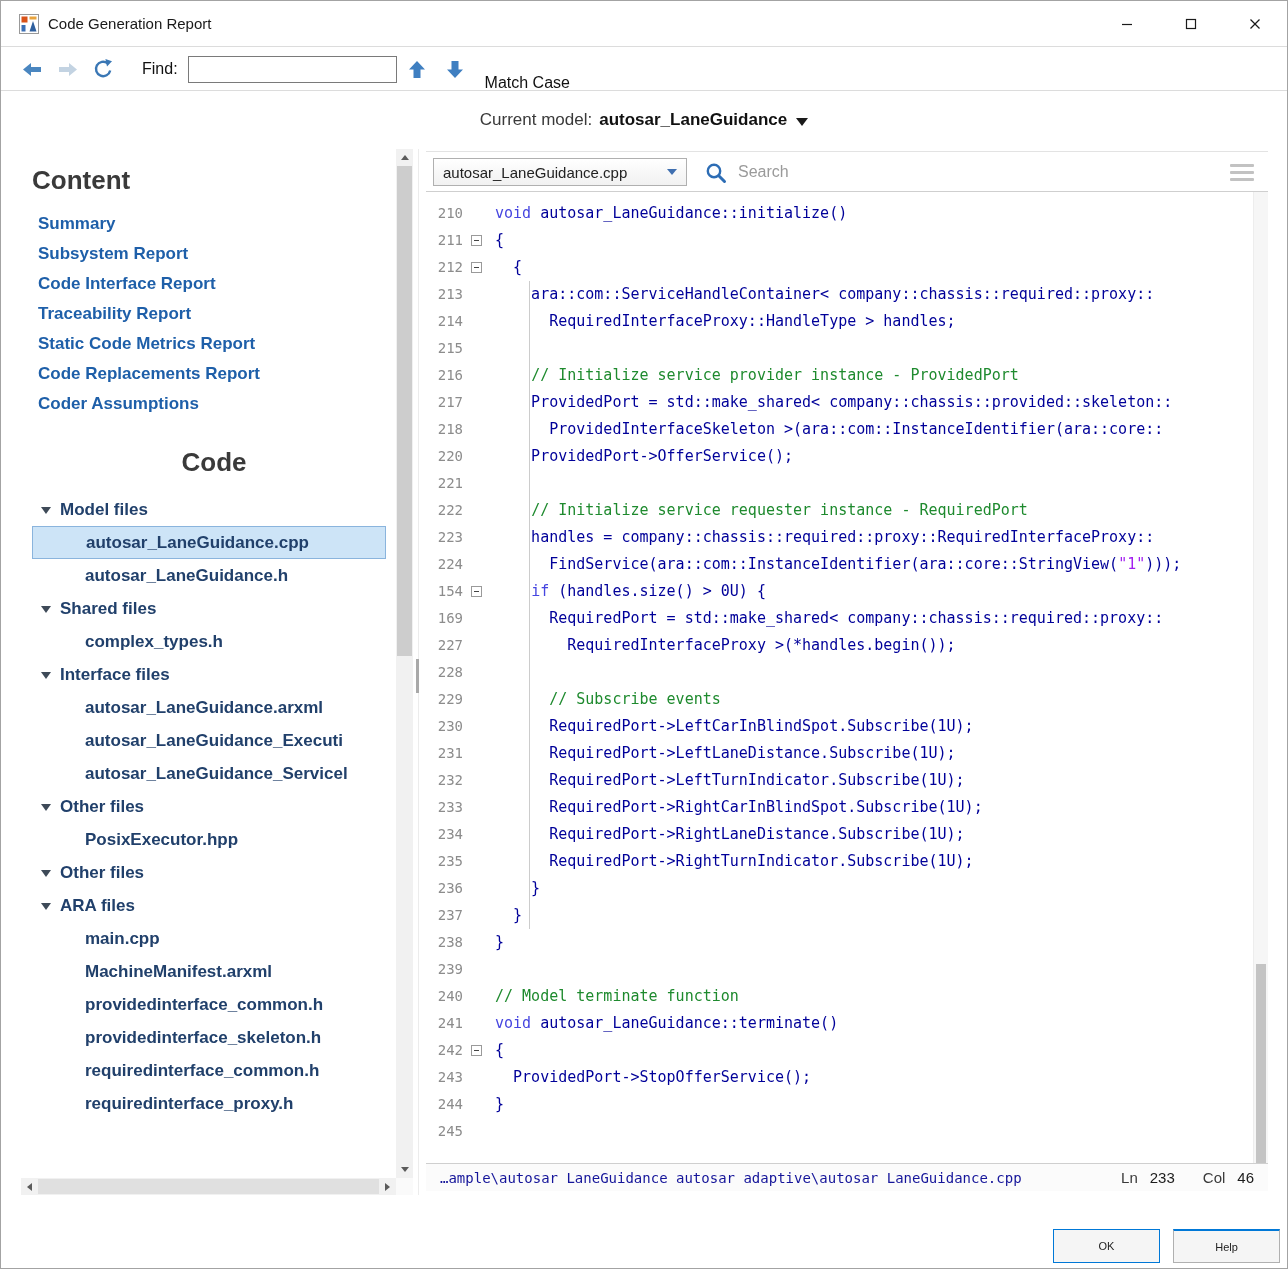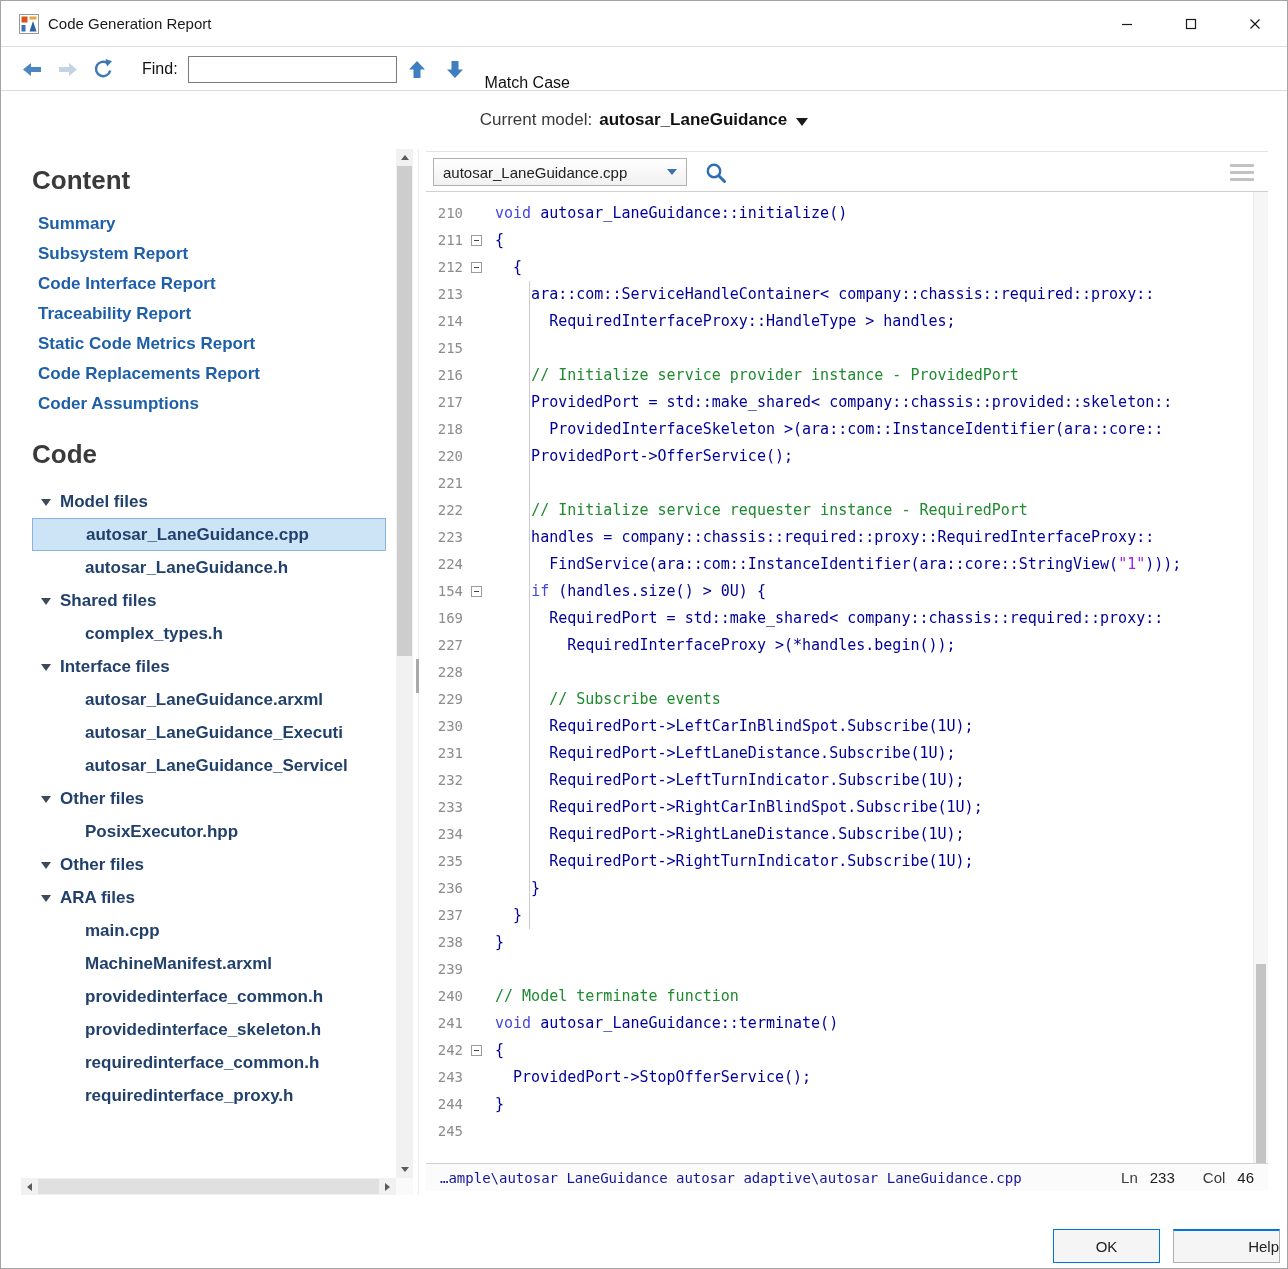--- a/index.html
+++ b/index.html
@@ -46,21 +46,21 @@
 
   .splitter-line { position:absolute; left:417px; top:0; bottom:0; width:1px; background:#ececec; }
   .splitter-grip { position:absolute; left:415px; top:510px; width:3px; height:34px; background:#a9a9a9; }
 
   
   .sidebar { position:absolute; left:20px; top:0; width:392px; bottom:0; }
   .sidebar-inner { position:absolute; left:0; top:0; right:17px; bottom:17px;
                    overflow:hidden; padding:16px 0 0 11px; }
   .side-heading { font-size:26px; font-weight:bold; color:#3a3a3a; line-height:30px; }
   .side-heading.content { margin-bottom:14px; }
-  .side-heading.code { margin-top:20px; margin-bottom:16px; }
+  .side-heading.code { margin-top:28px; margin-bottom:16px;text-align:center; }
   .content-link { height:30px; line-height:30px; font-size:17px; font-weight:bold;
                   padding-left:6px; color:var(--c-link,#1e5fa9); white-space:nowrap; }
   .tree-row { height:33px; display:flex; align-items:center; font-size:17px;
               font-weight:bold; margin-right:10px; white-space:nowrap; overflow:hidden; }
   .tree-row.group { padding-left:9px; }
   .tree-row.file  { padding-left:53px; }
   .tree-row.selected { background:var(--c-selection-bg,#cde4f7);
                        border:1px solid var(--c-selection-border,#8ab4dd); }
   .tree-label { color:var(--c-tree-item,#21406b); }
   .tri { width:0; height:0; border-left:5px solid transparent;
@@ -124,25 +124,25 @@
   .status-path { font-family:"DejaVu Sans Mono", monospace; font-size:14px; color:#15159a;
                  white-space:nowrap; overflow:hidden; }
   .status-pos { margin-left:auto; display:flex; align-items:center; font-size:15px;
                 color:#3a3a3a; white-space:nowrap; }
   .status-pos .lbl { margin-right:12px; }
   .status-pos .val { color:#1c1c1c; }
   .status-pos .val.ln { margin-right:28px; }
 
   
   .footer { position:absolute; left:0; right:0; bottom:0; height:73px; background:#fff; }
-  .btn { position:absolute; width:107px; height:34px; font-size:15px; color:#222;
+  .btn { position:absolute; width:107px; height:34px; font-size:11px; color:#222;
          background:#f5f5f5; font-family:inherit; }
   .btn.ok { right:127px; bottom:5px; border:1px solid var(--c-accent,#0078d7); }
   .btn.help { right:7px; bottom:5px; border:1px solid #b0b0b0;
-              border-top:2px solid var(--c-accent,#0078d7);text-align:right; }
+              border-top:2px solid var(--c-accent,#0078d7); }
 </style>
 </head>
 <body>
 
 <div class="window">
 
   <header class="titlebar">
     <span class="app-icon">
       <svg width="20" height="20" viewBox="0 0 20 20">
         <rect x="0.5" y="0.5" width="19" height="19" fill="#ffffff" stroke="#999999"></rect>
@@ -313,20 +313,21 @@
         <div class="file-dropdown">
           <span>autosar_LaneGuidance.cpp</span>
           <span class="dd-caret"></span>
         </div>
         <span class="search-icon">
           <svg width="24" height="24" viewBox="0 0 24 24">
             <circle cx="10" cy="10" r="6.2" fill="none" stroke="#2d6db5" stroke-width="2.4"></circle>
             <line x1="14.8" y1="14.8" x2="20.5" y2="20.5" stroke="#2d6db5" stroke-width="3" stroke-linecap="round"></line>
           </svg>
         </span>
+        <input class="search-input" type="text" placeholder="Search" style="">
         <div class="hamburger">
             <i></i>
             <i></i>
             <i></i>
           </div>
       </div>
 
       <div class="code-area">
         <div class="code-lines">
             <div class="code-row">

